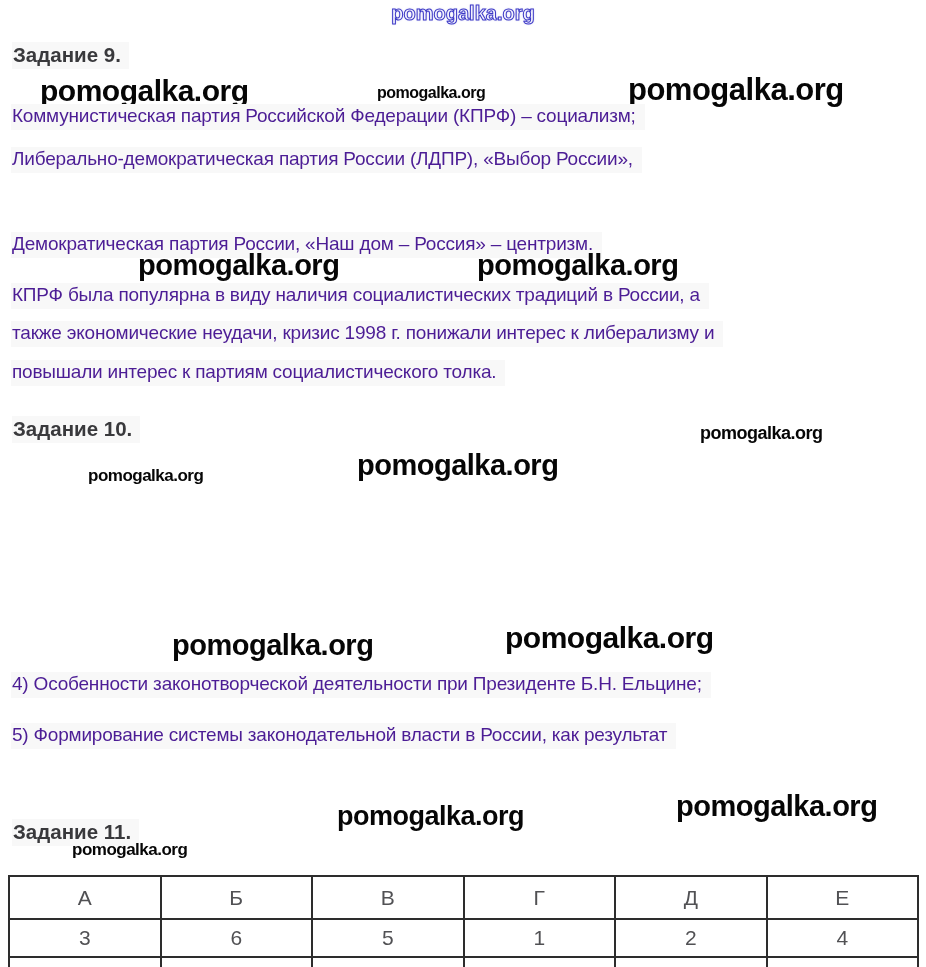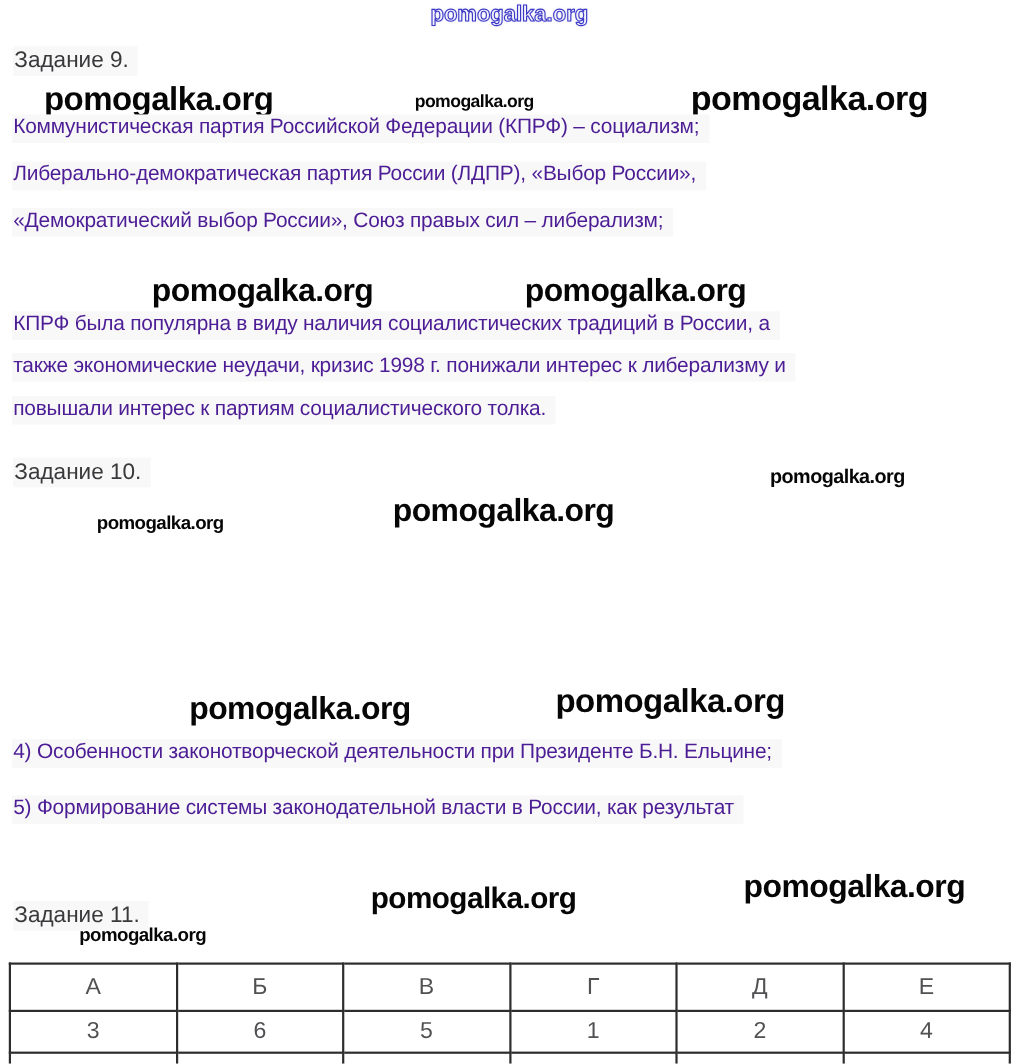--- a/index.html
+++ b/index.html
@@ -29,21 +29,21 @@
     -webkit-text-stroke: 1px #3c38c6;
     text-shadow: 0 0 2px rgba(90, 90, 214, 0.55);
     letter-spacing: 0;
   }
   
   .heading {
     position: absolute;
     left: 12px;
     margin: 0;
     font-size: 20.5px;
-    font-weight: 400;
+    font-weight: 700;
     color: #39393c;
     background: #f8f8f8;
     padding: 1px 8px 2px 1px;
     white-space: nowrap;
   }
   
   .line {
     position: absolute;
     left: 11px;
     font-size: 19px;
@@ -82,21 +82,21 @@
   <div class="wm wm-outline">pomogalka.org</div>
 
   <h2 class="heading" style="top:42px">Задание 9.</h2>
 
   <div class="wm" style="left:40px;top:76px;font-size:30px">pomogalka.org</div>
   <div class="wm" style="left:377px;top:85px;font-size:16px">pomogalka.org</div>
   <div class="wm" style="left:628px;top:74px;font-size:31px">pomogalka.org</div>
 
   <div class="line" style="top:104px">Коммунистическая партия Российской Федерации (КПРФ) – социализм;</div>
   <div class="line" style="top:147px">Либерально-демократическая партия России (ЛДПР), «Выбор России»,</div>
-  <div class="line" style="top:189px">«Демократический выбор России», Союз правых сил – либерализм;</div>
+  <div class="line" style="top:232px">Демократическая партия России, «Наш дом – Россия» – центризм.</div>
 
   <div class="wm" style="left:138px;top:251px;font-size:29px">pomogalka.org</div>
   <div class="wm" style="left:477px;top:251px;font-size:29px">pomogalka.org</div>
 
   <div class="line" style="top:283px">КПРФ была популярна в виду наличия социалистических традиций в России, а</div>
   <div class="line" style="top:321px">также экономические неудачи, кризис 1998 г. понижали интерес к либерализму и</div>
   <div class="line" style="top:360px">повышали интерес к партиям социалистического толка.</div>
 
   <h2 class="heading" style="top:416px">Задание 10.</h2>
 

